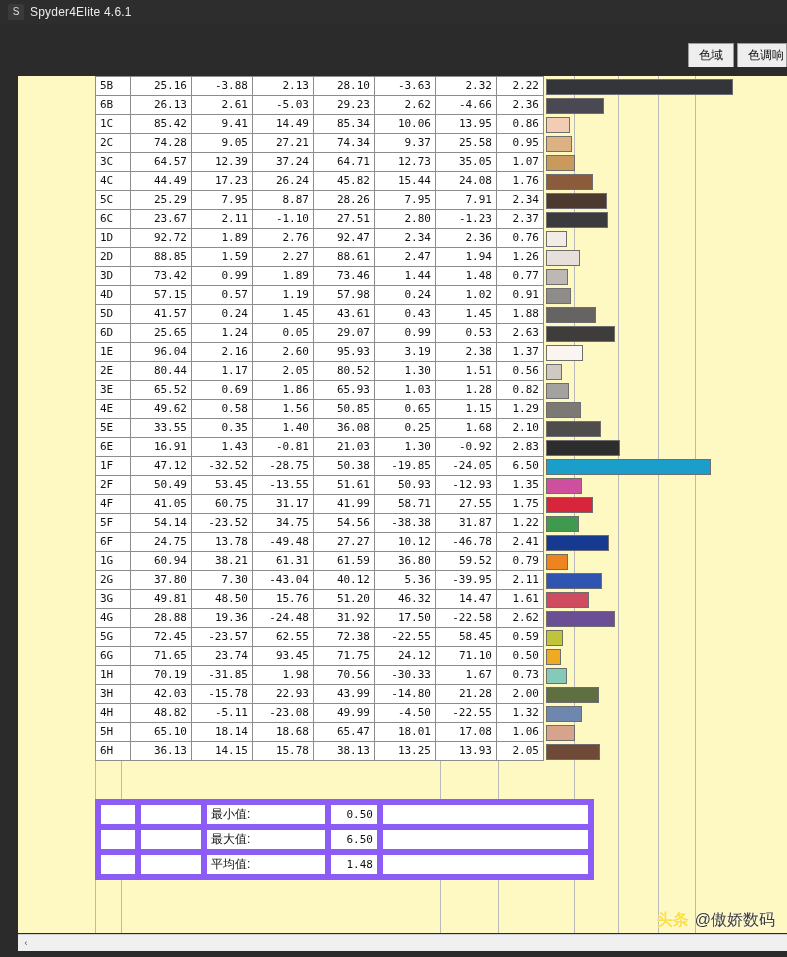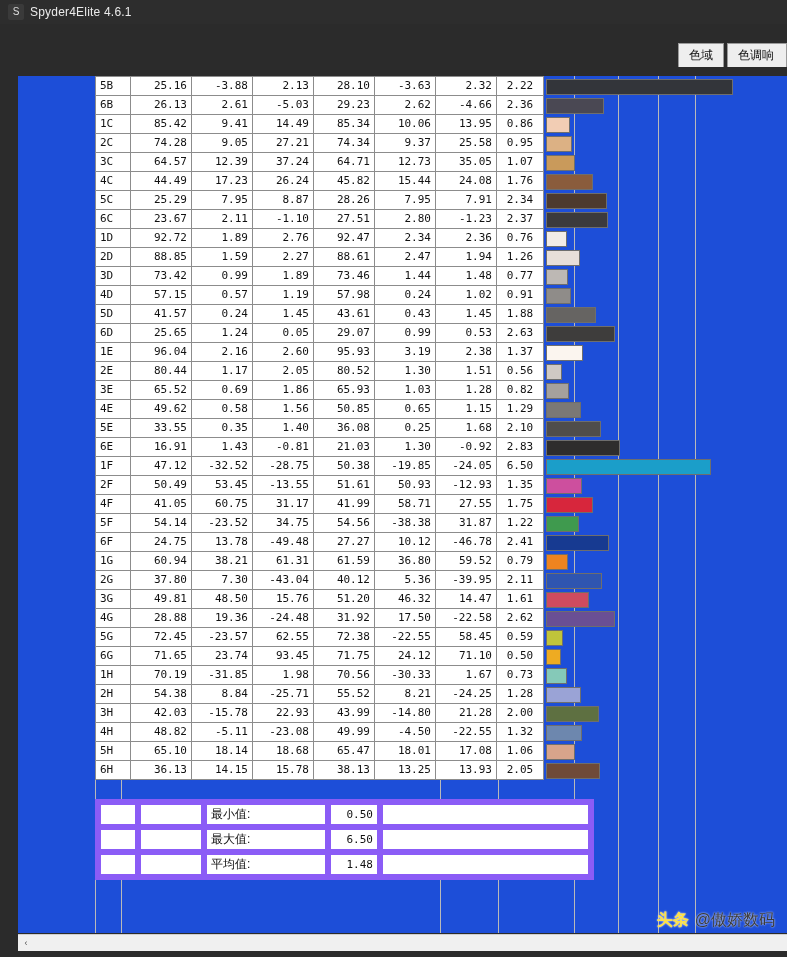--- a/index.html
+++ b/index.html
@@ -63,38 +63,38 @@
     color: #111111;
     font-size: 12px;
     padding: 4px 10px 5px 10px;
     margin-left: 3px;
     border: 1px solid #9a9a9a;
     border-bottom: none;
     line-height: 14px;
     white-space: nowrap;
   }
   .tab.partial {
-    padding-right: 12px;
+    padding-right: 2px;
   }
   .content-area {
     position: absolute;
     left: 18px;
     top: 76px;
     width: 769px;
     height: 857px;
     background: #ffffff;
     overflow: hidden;
   }
   .page {
     position: absolute;
     left: 0;
     top: 0;
     width: 769px;
     height: 857px;
-    background: #1d4ed8;
+    background: #fef9c3;
   }
   
   .vline {
     position: absolute;
     top: 0;
     bottom: 0;
     width: 1px;
     background: #b9b9b9;
   }
   .table-wrap {
@@ -111,21 +111,21 @@
   }
   table.data td {
     border: 1px solid #8c8c8c;
     padding: 1px 4px;
     height: 16px;
     line-height: 14px;
     background: #ffffff;
   }
   td.lbl { width: 26px; text-align: left; padding-left: 4px;}
   td.num { width: 52px; text-align: right; padding-right: 5px;}
-  td.de  { width: 38px; text-align: center; padding-right: 5px;}
+  td.de  { width: 38px; text-align: right; padding-right: 5px;}
   td.sw  { border: none !important; padding: 0 !important; background: transparent !important;}
   .swatch-cell {
     position: relative;
     height: 16px;
   }
   .swatch {
     position: absolute;
     left: 2px;
     top: 1px;
     height: 14px;
@@ -695,35 +695,20 @@
                 <td class="num">-30.33</td>
                 <td class="num">1.67</td>
                 <td class="de">0.73</td>
                 <td class="sw">
                   <div class="swatch-cell">
                     <div class="swatch" style="width: 19px; background: rgb(133, 201, 184);"></div>
                   </div>
                 </td>
               </tr>
               <tr>
-                <td class="lbl">2H</td>
-                <td class="num">54.38</td>
-                <td class="num">8.84</td>
-                <td class="num">-25.71</td>
-                <td class="num">55.52</td>
-                <td class="num">8.21</td>
-                <td class="num">-24.25</td>
-                <td class="de">1.28</td>
-                <td class="sw">
-                  <div class="swatch-cell">
-                    <div class="swatch" style="width: 33px; background: rgb(154, 163, 214);"></div>
-                  </div>
-                </td>
-              </tr>
-              <tr>
                 <td class="lbl">3H</td>
                 <td class="num">42.03</td>
                 <td class="num">-15.78</td>
                 <td class="num">22.93</td>
                 <td class="num">43.99</td>
                 <td class="num">-14.80</td>
                 <td class="num">21.28</td>
                 <td class="de">2.00</td>
                 <td class="sw">
                   <div class="swatch-cell">

